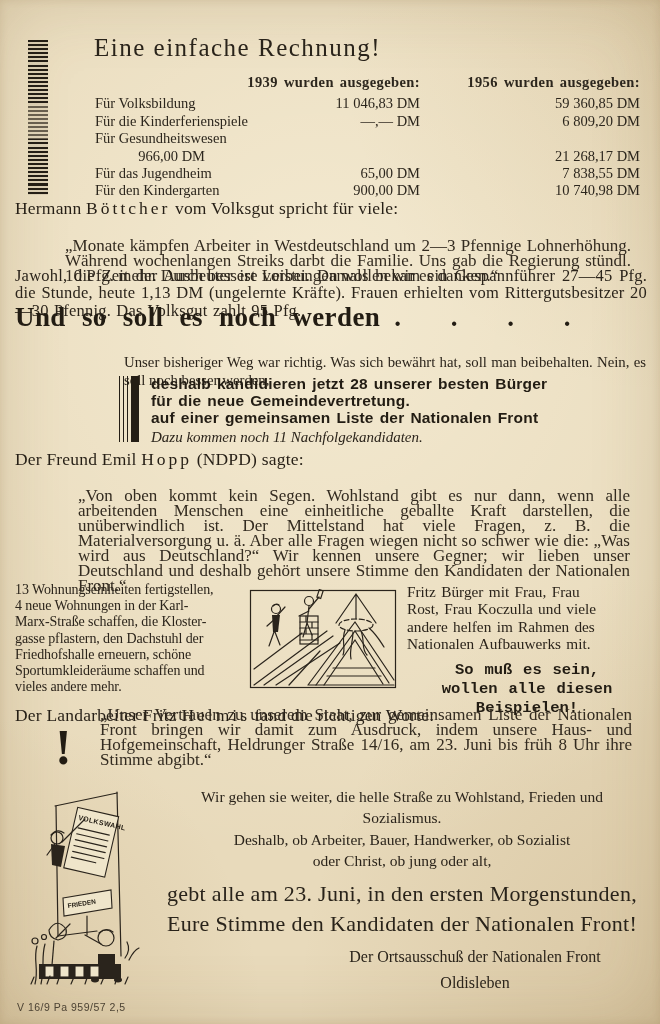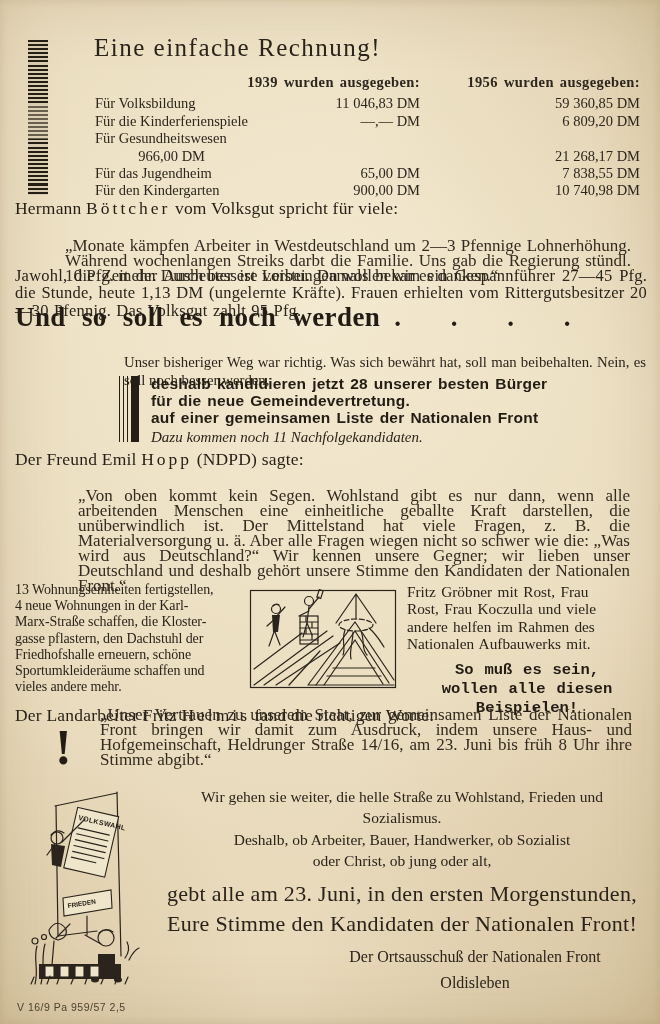--- a/index.html
+++ b/index.html
@@ -211,21 +211,21 @@
 
     <path class="ink" d="M107,30 L107,5 M107,5 L87,34 M107,5 L127,34"></path>
     <ellipse cx="107" cy="36" rx="17" ry="6" class="ink" stroke-width="4" stroke-dasharray="5 2.5"></ellipse>
     <path class="ink" d="M96,41 C92,52 97,58 94,66"></path>
     <path class="ink" d="M104,43 C104,54 100,61 102,70"></path>
     <path class="ink" d="M112,42 C116,52 112,60 118,66"></path>
     <path class="ink" d="M120,39 C128,46 131,52 135,58"></path>
   </svg>
 
   <div class="abs tasks-right">
-    <div>Fritz Gröbner mit Rost, Frau</div>
+    <div>Fritz Bürger mit Frau, Frau</div>
     <div>Rost, Frau Koczulla und viele</div>
     <div>andere helfen im Rahmen des</div>
     <div>Nationalen Aufbauwerks mit.</div>
     <div class="appeal">
       <div>So muß es sein,</div>
       <div>wollen alle diesen Beispielen!</div>
     </div>
   </div>
 
   <h2 class="abs sechead helmis-head"><span>Der Landarbeiter Fritz </span><span class="spname">Helmis</span><span> fand die richtigen Worte:</span></h2>

